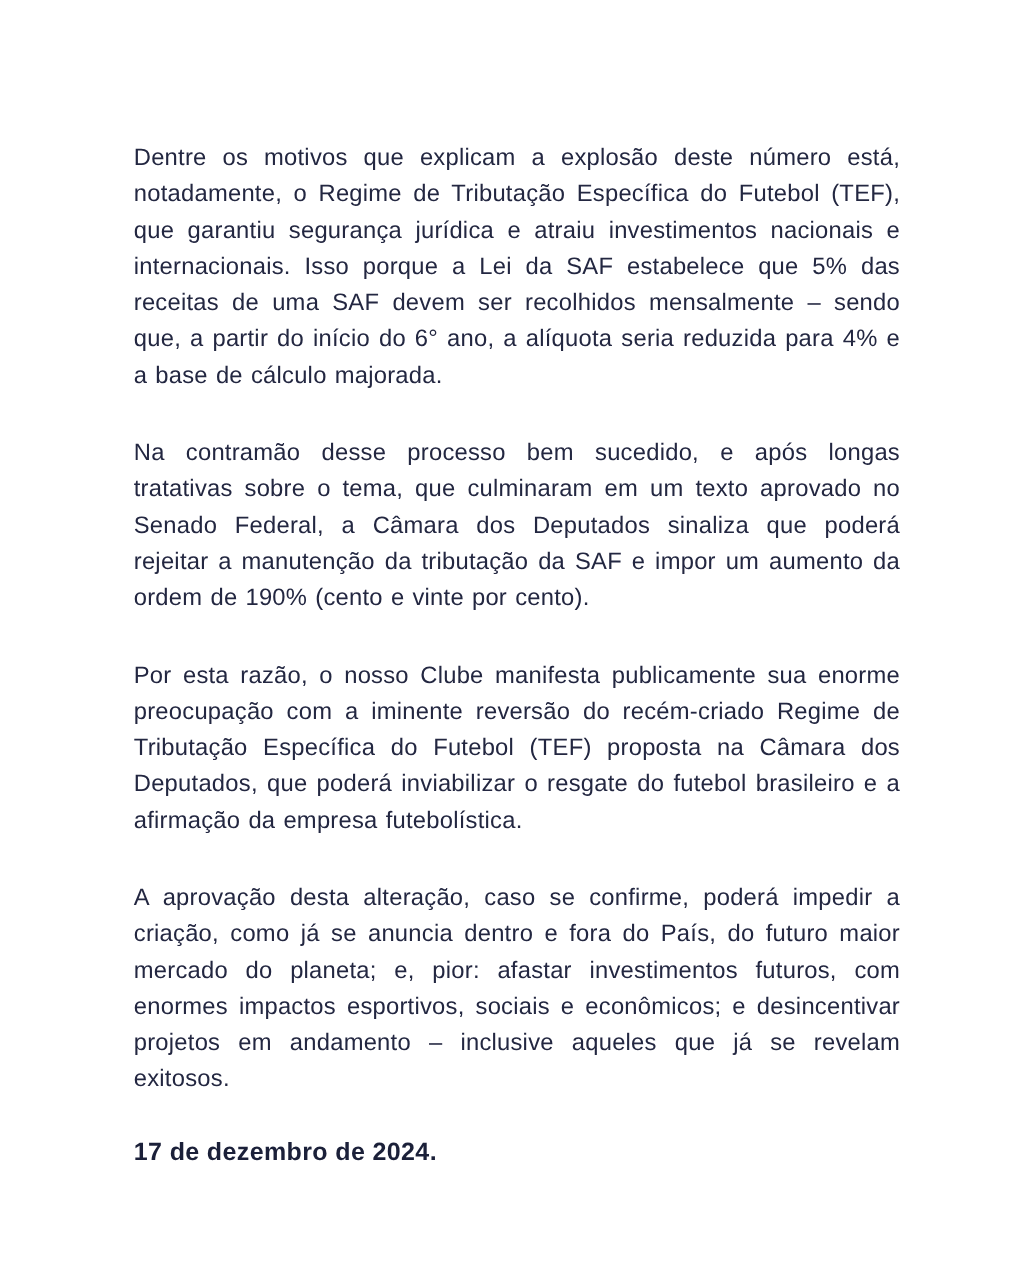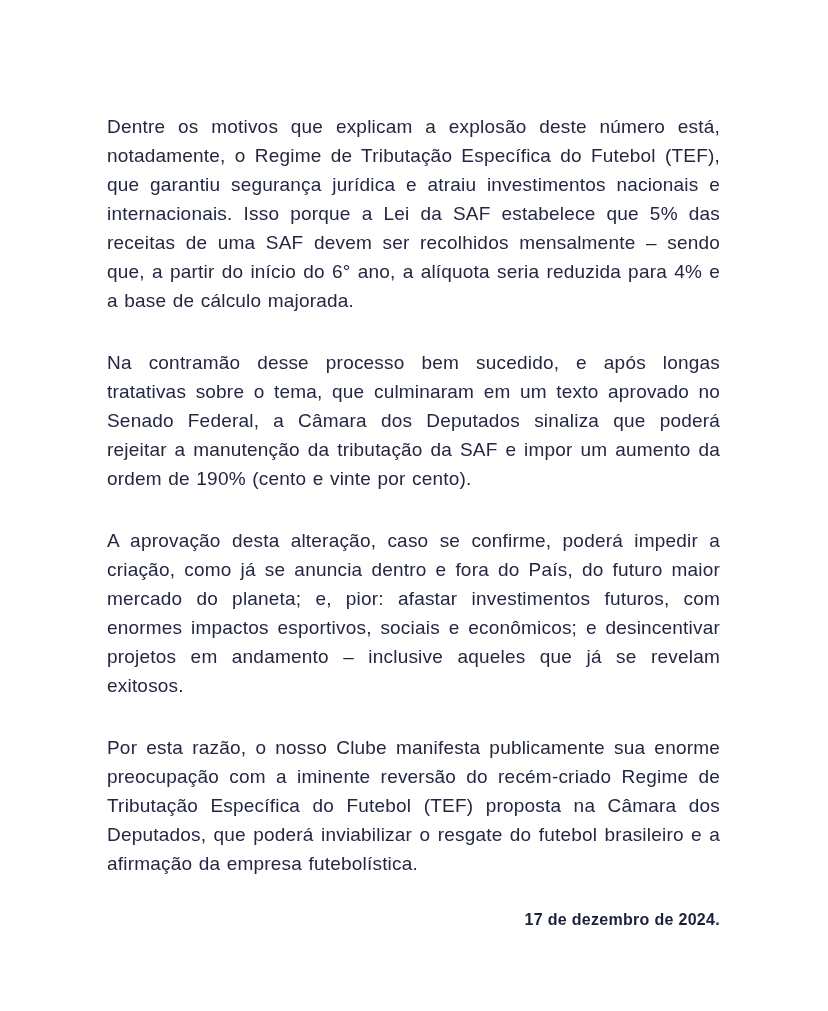--- a/index.html
+++ b/index.html
@@ -27,33 +27,33 @@
     color: var(--text-color);
     font-size: 19px;
     line-height: 29px;
     letter-spacing: 0.2px;
     word-spacing: 1px;
     text-align: justify;
     margin-bottom: 33px;
   }
   .doc-date {
     color: var(--date-color);
-    font-size: 16px;
+    font-size: 20px;
     font-weight: 700;
     letter-spacing: 0.3px;
     margin-top: 31px;
-    text-align: right;
+    text-align: left;
   }
 </style>
 </head>
 <body>
 
 <div class="page">
   <p class="doc-paragraph">Dentre os motivos que explicam a explosão deste número está, notadamente, o Regime de Tributação Específica do Futebol (TEF), que garantiu segurança jurídica e atraiu investimentos nacionais e internacionais. Isso porque a Lei da SAF estabelece que 5% das receitas de uma SAF devem ser recolhidos mensalmente – sendo que, a partir do início do 6° ano, a alíquota seria reduzida para 4% e a base de cálculo majorada.</p>
 
   <p class="doc-paragraph">Na contramão desse processo bem sucedido, e após longas tratativas sobre o tema, que culminaram em um texto aprovado no Senado Federal, a Câmara dos Deputados sinaliza que poderá rejeitar a manutenção da tributação da SAF e impor um aumento da ordem de 190% (cento e vinte por cento).</p>
 
+  <p class="doc-paragraph">Por esta razão, o nosso Clube manifesta publicamente sua enorme preocupação com a iminente reversão do recém-criado Regime de Tributação Específica do Futebol (TEF) proposta na Câmara dos Deputados, que poderá inviabilizar o resgate do futebol brasileiro e a afirmação da empresa futebolística.</p>
+
   <p class="doc-paragraph">A aprovação desta alteração, caso se confirme, poderá impedir a criação, como já se anuncia dentro e fora do País, do futuro maior mercado do planeta; e, pior: afastar investimentos futuros, com enormes impactos esportivos, sociais e econômicos; e desincentivar projetos em andamento – inclusive aqueles que já se revelam exitosos.</p>
-
-  <p class="doc-paragraph">Por esta razão, o nosso Clube manifesta publicamente sua enorme preocupação com a iminente reversão do recém-criado Regime de Tributação Específica do Futebol (TEF) proposta na Câmara dos Deputados, que poderá inviabilizar o resgate do futebol brasileiro e a afirmação da empresa futebolística.</p>
 
   <div class="doc-date">17 de dezembro de 2024.</div>
 </div>
 
 </body></html>

